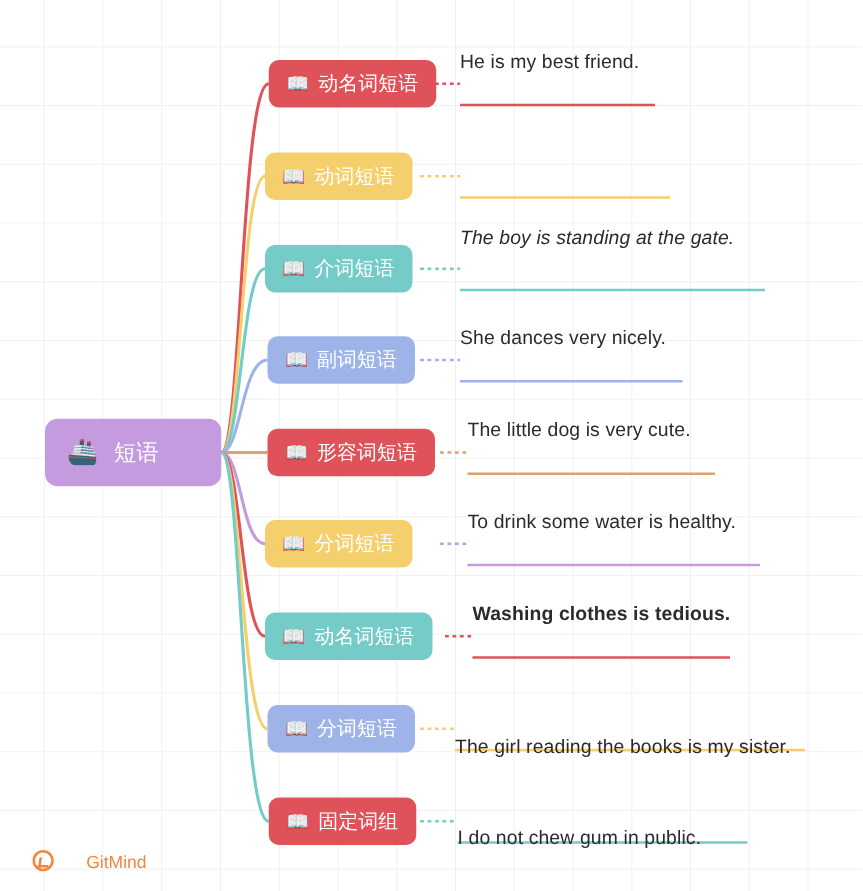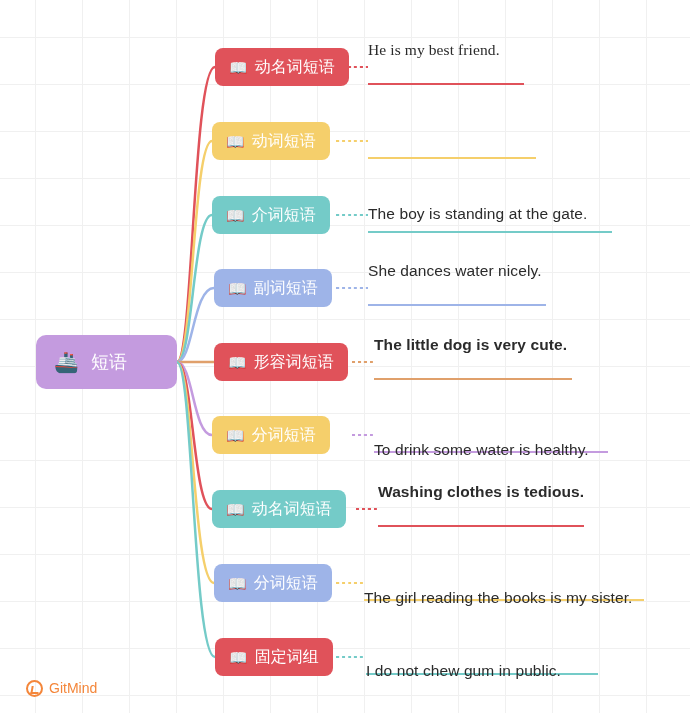--- a/index.html
+++ b/index.html
@@ -69,23 +69,24 @@
     color: #2b2b2b;
     font-size: 15.5px;
     white-space: nowrap;
     letter-spacing: 0.1px;
   }
   .logo {
     position: absolute;
     left: 26px;
     bottom: 16px;
     display: flex;
-    align-items: flex-start;
+    align-items: center;
     color: #f4863a;
     font-size: 14px;
+    gap: 20px;
   }
   .logo .glyph {
     display: inline-block;
     width: 17px;
     height: 17px;
     margin-right: 6px;
     border-radius: 50%;
     border: 2px solid #f4863a;
     position: relative;
     box-sizing: border-box;
@@ -142,50 +143,50 @@
 
   <div class="node root-node">
     <span class="nicon">🚢</span>
     <span>短语</span>
   </div>
 
   <div class="node branch-node" style="left:215px; top:48px; background:#e0525a;">
     <span class="nicon">📖</span>
     <span>动名词短语</span>
   </div>
-  <div class="leaf-text" style="left:368px; top:41px;font-family:Liberation Serif, serif;">He is my best friend.</div>
+  <div class="leaf-text" style="left:368px; top:41px;">He is my best friend.</div>
 
   <div class="node branch-node" style="left:212px; top:122px; background:#f5cf6b;">
     <span class="nicon">📖</span>
     <span>动词短语</span>
   </div>
 
   <div class="node branch-node" style="left:212px; top:196px; background:#74cbc8;">
     <span class="nicon">📖</span>
     <span>介词短语</span>
   </div>
-  <div class="leaf-text" style="left:368px; top:205px;">The boy is standing at the gate.</div>
+  <div class="leaf-text" style="left:368px; top:182px;font-style:italic;">The boy is standing at the gate.</div>
 
   <div class="node branch-node" style="left:214px; top:269px; background:#9eb4e8;">
     <span class="nicon">📖</span>
     <span>副词短语</span>
   </div>
-  <div class="leaf-text" style="left:368px; top:262px;">She dances water nicely.</div>
+  <div class="leaf-text" style="left:368px; top:262px;">She dances very nicely.</div>
 
   <div class="node branch-node" style="left:214px; top:343px; background:#e0525a;">
     <span class="nicon">📖</span>
     <span>形容词短语</span>
   </div>
-  <div class="leaf-text" style="left:374px; top:336px;font-weight:bold;">The little dog is very cute.</div>
+  <div class="leaf-text" style="left:374px; top:336px;">The little dog is very cute.</div>
 
   <div class="node branch-node" style="left:212px; top:416px; background:#f5cf6b;">
     <span class="nicon">📖</span>
     <span>分词短语</span>
   </div>
-  <div class="leaf-text" style="left:374px; top:409px;margin-top:32px;">To drink some water is healthy.</div>
+  <div class="leaf-text" style="left:374px; top:409px;">To drink some water is healthy.</div>
 
   <div class="node branch-node" style="left:212px; top:490px; background:#74cbc8;">
     <span class="nicon">📖</span>
     <span>动名词短语</span>
   </div>
   <div class="leaf-text" style="left:378px; top:483px;font-weight:bold;">Washing clothes is tedious.</div>
 
   <div class="node branch-node" style="left:214px; top:564px; background:#9eb4e8;">
     <span class="nicon">📖</span>
     <span>分词短语</span>

